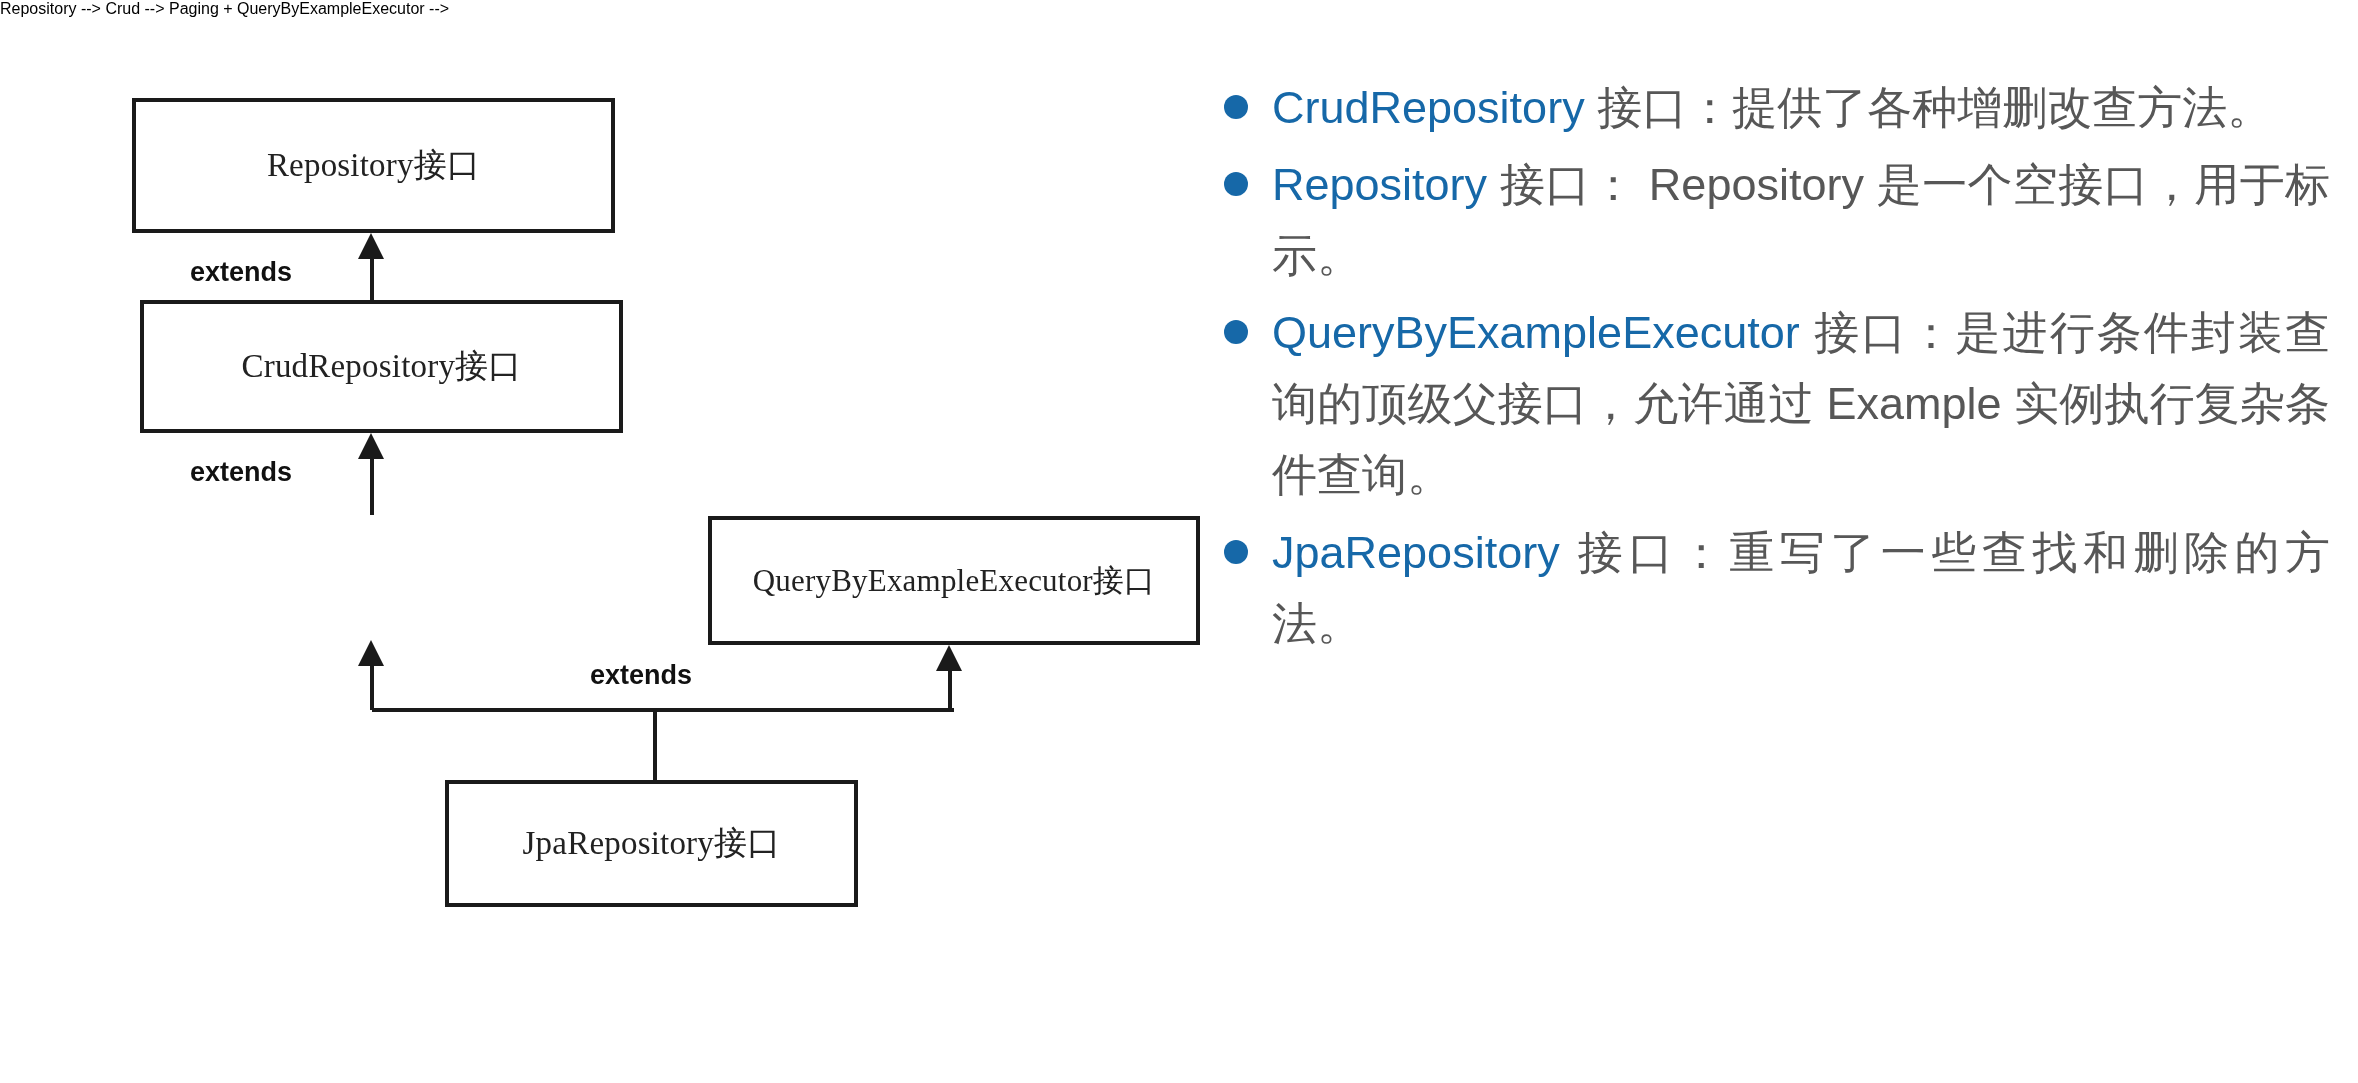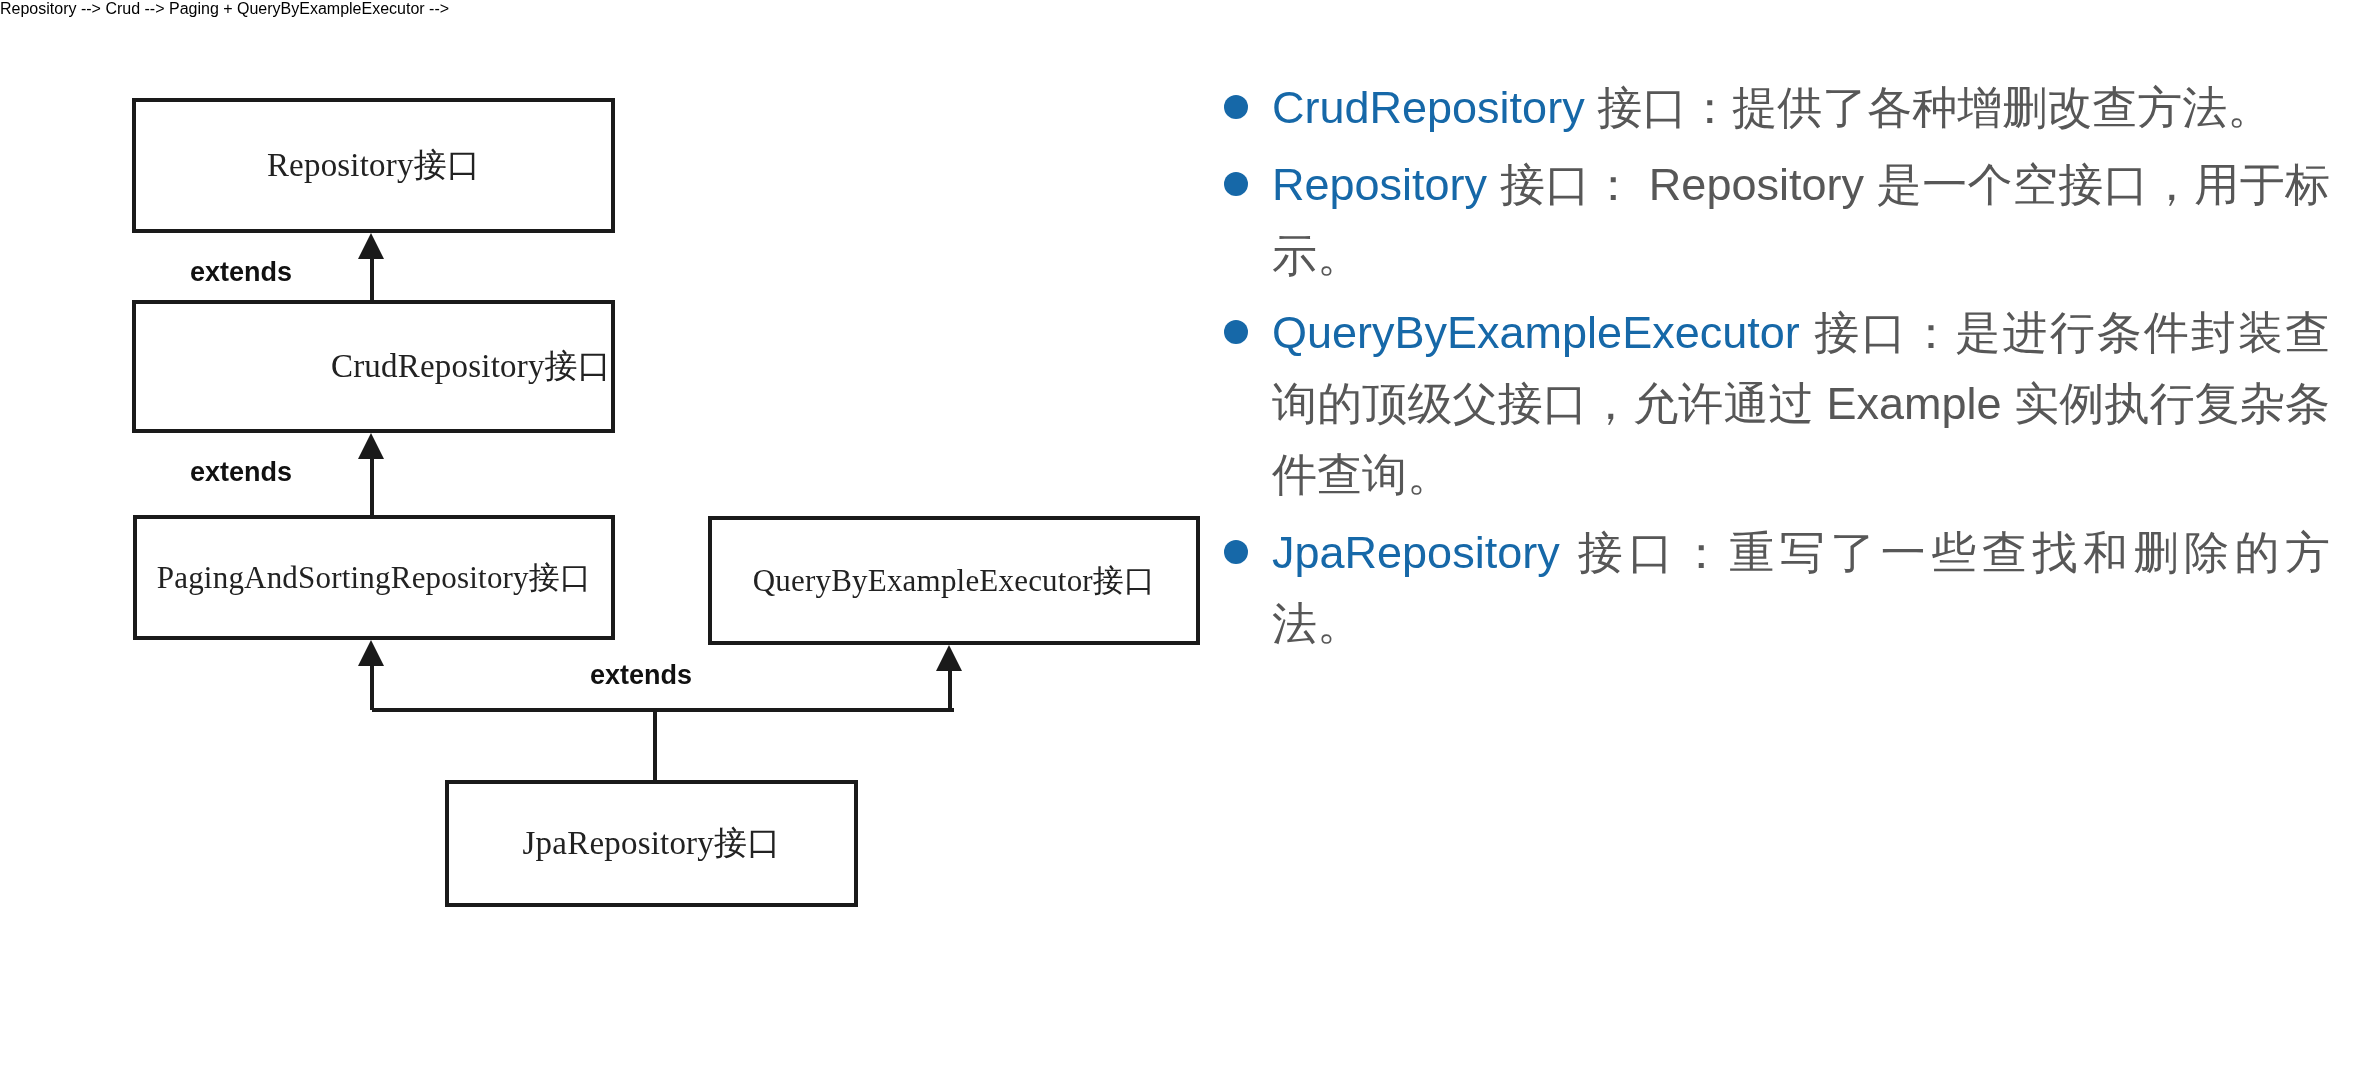--- a/index.html
+++ b/index.html
@@ -15,21 +15,21 @@
   .uml-box{
     position:absolute;box-sizing:border-box;
     border:4px solid #1a1a1a;background:#ffffff;
     display:flex;align-items:center;justify-content:center;
   }
   .uml-box .box-label{
     font-family:Liberation Serif, serif;
     font-size:33px;color:#222222;white-space:nowrap;letter-spacing:.2px;
   }
   #box-repository          {left:132px;top:98px; width:483px;height:135px;}
-  #box-crud                {left:132px;top:300px;width:483px;height:133px;justify-content:flex-end;}
+  #box-crud                {left:140px;top:300px;width:483px;height:133px;}
   #box-paging              {left:133px;top:515px;width:482px;height:125px;}
   #box-paging .box-label   {font-size:31px;}
   #box-qbe                 {left:708px;top:516px;width:492px;height:129px;}
   #box-qbe .box-label      {font-size:31px;}
   #box-jpa                 {left:445px;top:780px;width:413px;height:127px;}
 
   .edge{position:absolute;background:#1a1a1a;}
   .vline{width:4px;}
   .hline{height:4px;}
   .arrowhead{
@@ -88,23 +88,20 @@
   <div id="diagram">
 
     <div class="uml-box" id="box-repository">
       <span class="box-label">Repository接口</span>
     </div>
 
     <div class="uml-box" id="box-crud">
       <span class="box-label">CrudRepository接口</span>
     </div>
 
-    <div class="uml-box" id="box-paging">
-      <span class="box-label">PagingAndSortingRepository接口</span>
-    </div>
 
     <div class="uml-box" id="box-qbe">
       <span class="box-label">QueryByExampleExecutor接口</span>
     </div>
 
     <div class="uml-box" id="box-jpa">
       <span class="box-label">JpaRepository接口</span>
     </div>
 
      Repository --&gt;

